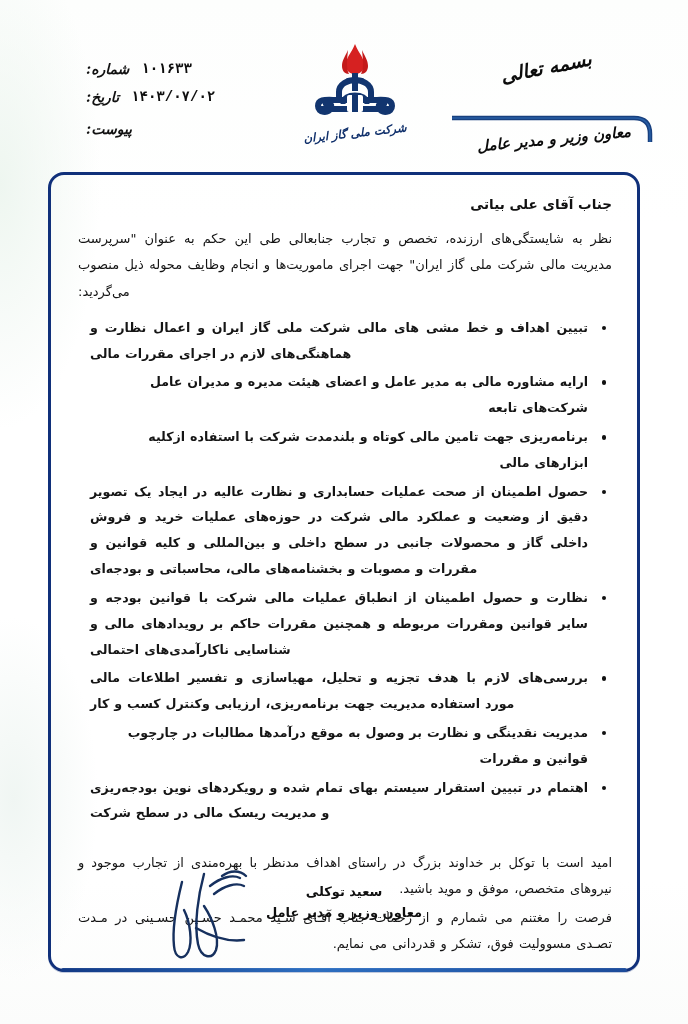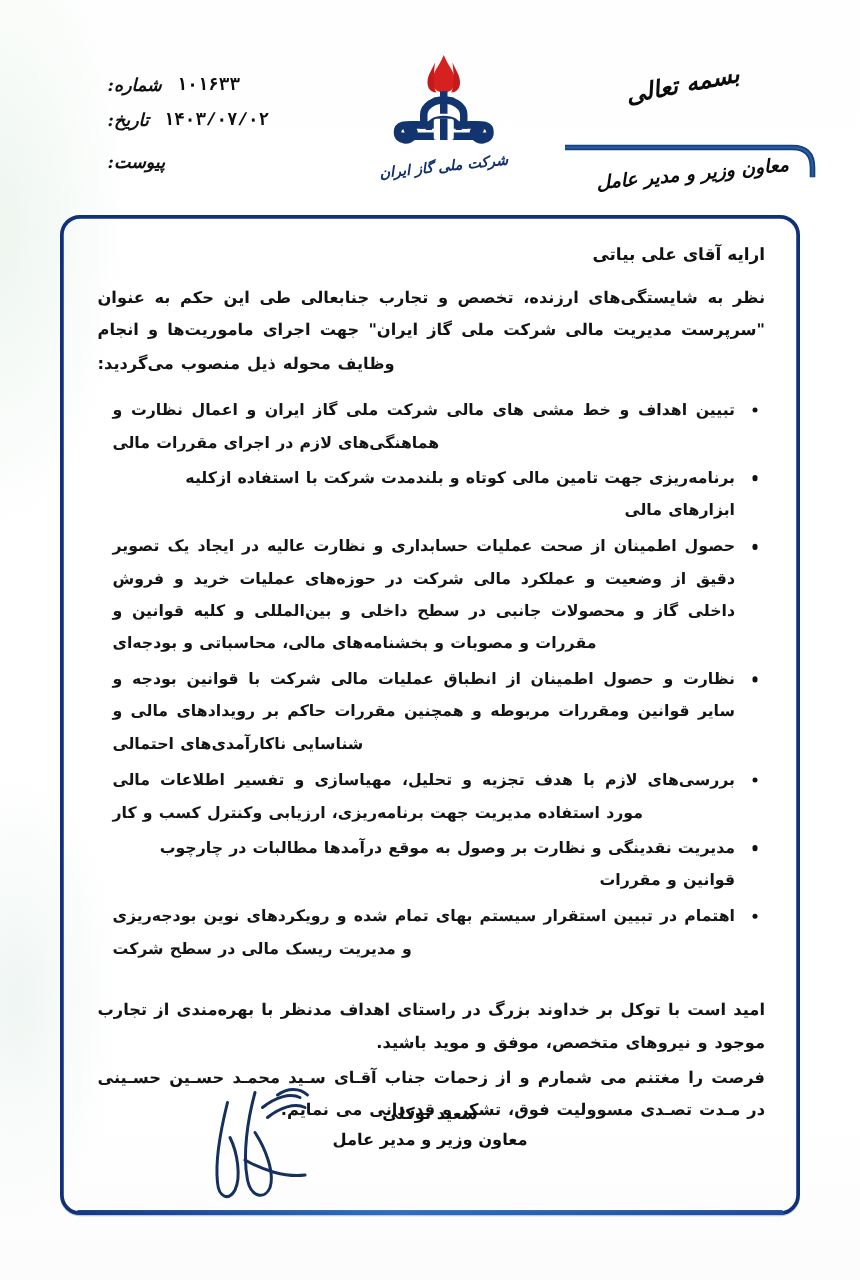--- a/index.html
+++ b/index.html
@@ -161,21 +161,21 @@
     font-weight: 700;
     color: #111;
     margin: 0 0 14px 0;
     text-align: right;
     letter-spacing: -0.2px;
   }
 
   p.para {
     font-family: "DejaVu Sans", sans-serif;
     font-size: 13px;
-    font-weight: 700;
+    font-weight: 400;
     color: #141414;
     line-height: 2.02;
     margin: 0 0 6px 0;
     text-align: justify;
     text-align-last: right;
     letter-spacing: -0.25px;
     word-spacing: 1px;
   }
   p.para.lead { text-align-last: left; }
 
@@ -294,26 +294,27 @@
       <path d="M0 8 L182 8 Q198 8 198 24 L198 32" fill="none" stroke="#2f6bb5" stroke-width="1.6" stroke-linecap="butt" opacity="0.7"></path>
     </svg>
 
     <div class="dept-title">معاون وزیر و مدیر عامل</div>
   </div>
 
   <div class="frame"></div>
 
   <div class="body-inner">
 
-    <div class="addressee">ارایه آقای علی بیاتی</div>
+    <div class="addressee">جناب آقای علی بیاتی</div>
 
     <p class="para lead">نظر به شایستگی‌های ارزنده، تخصص و تجارب جنابعالی طی این حکم به عنوان "سرپرست مدیریت مالی شرکت ملی گاز ایران" جهت اجرای ماموریت‌ها و انجام وظایف محوله ذیل منصوب می‌گردید:</p>
 
     <ul class="duties">
       <li>تبیین اهداف و خط مشی های مالی شرکت ملی گاز ایران و اعمال نظارت و هماهنگی‌های لازم در اجرای مقررات مالی</li>
+      <li class="short">ارایه مشاوره مالی به مدیر عامل و اعضای هیئت مدیره و مدیران عامل شرکت‌های تابعه</li>
       <li class="short">برنامه‌ریزی جهت تامین مالی کوتاه و بلندمدت شرکت با استفاده ازکلیه ابزارهای مالی</li>
       <li>حصول اطمینان از صحت عملیات حسابداری و  نظارت عالیه در ایجاد یک تصویر دقیق از وضعیت و عملکرد مالی شرکت در حوزه‌های عملیات خرید و فروش داخلی گاز و محصولات جانبی در سطح داخلی و بین‌المللی و کلیه قوانین و مقررات و مصوبات و بخشنامه‌های مالی، محاسباتی و بودجه‌ای</li>
       <li>نظارت و حصول اطمینان از انطباق عملیات مالی شرکت با قوانین بودجه و سایر قوانین ومقررات مربوطه و همچنین مقررات حاکم بر رویدادهای مالی و شناسایی ناکارآمدی‌های احتمالی</li>
       <li>بررسی‌های لازم با هدف تجزیه و تحلیل، مهیاسازی و تفسیر اطلاعات مالی  مورد استفاده مدیریت جهت برنامه‌ریزی، ارزیابی وکنترل کسب و کار</li>
       <li class="short">مدیریت نقدینگی و نظارت بر وصول به موقع درآمدها  مطالبات در چارچوب قوانین و مقررات</li>
       <li>اهتمام در تبیین استقرار سیستم بهای تمام شده و رویکردهای نوین بودجه‌ریزی و مدیریت ریسک مالی در  سطح شرکت</li>
     </ul>
 
     <div class="closing">
       <p class="para">امید است با توکل بر خداوند بزرگ در راستای اهداف مدنظر با بهره‌مندی از تجارب موجود و نیروهای متخصص، موفق و موید باشید.</p>

